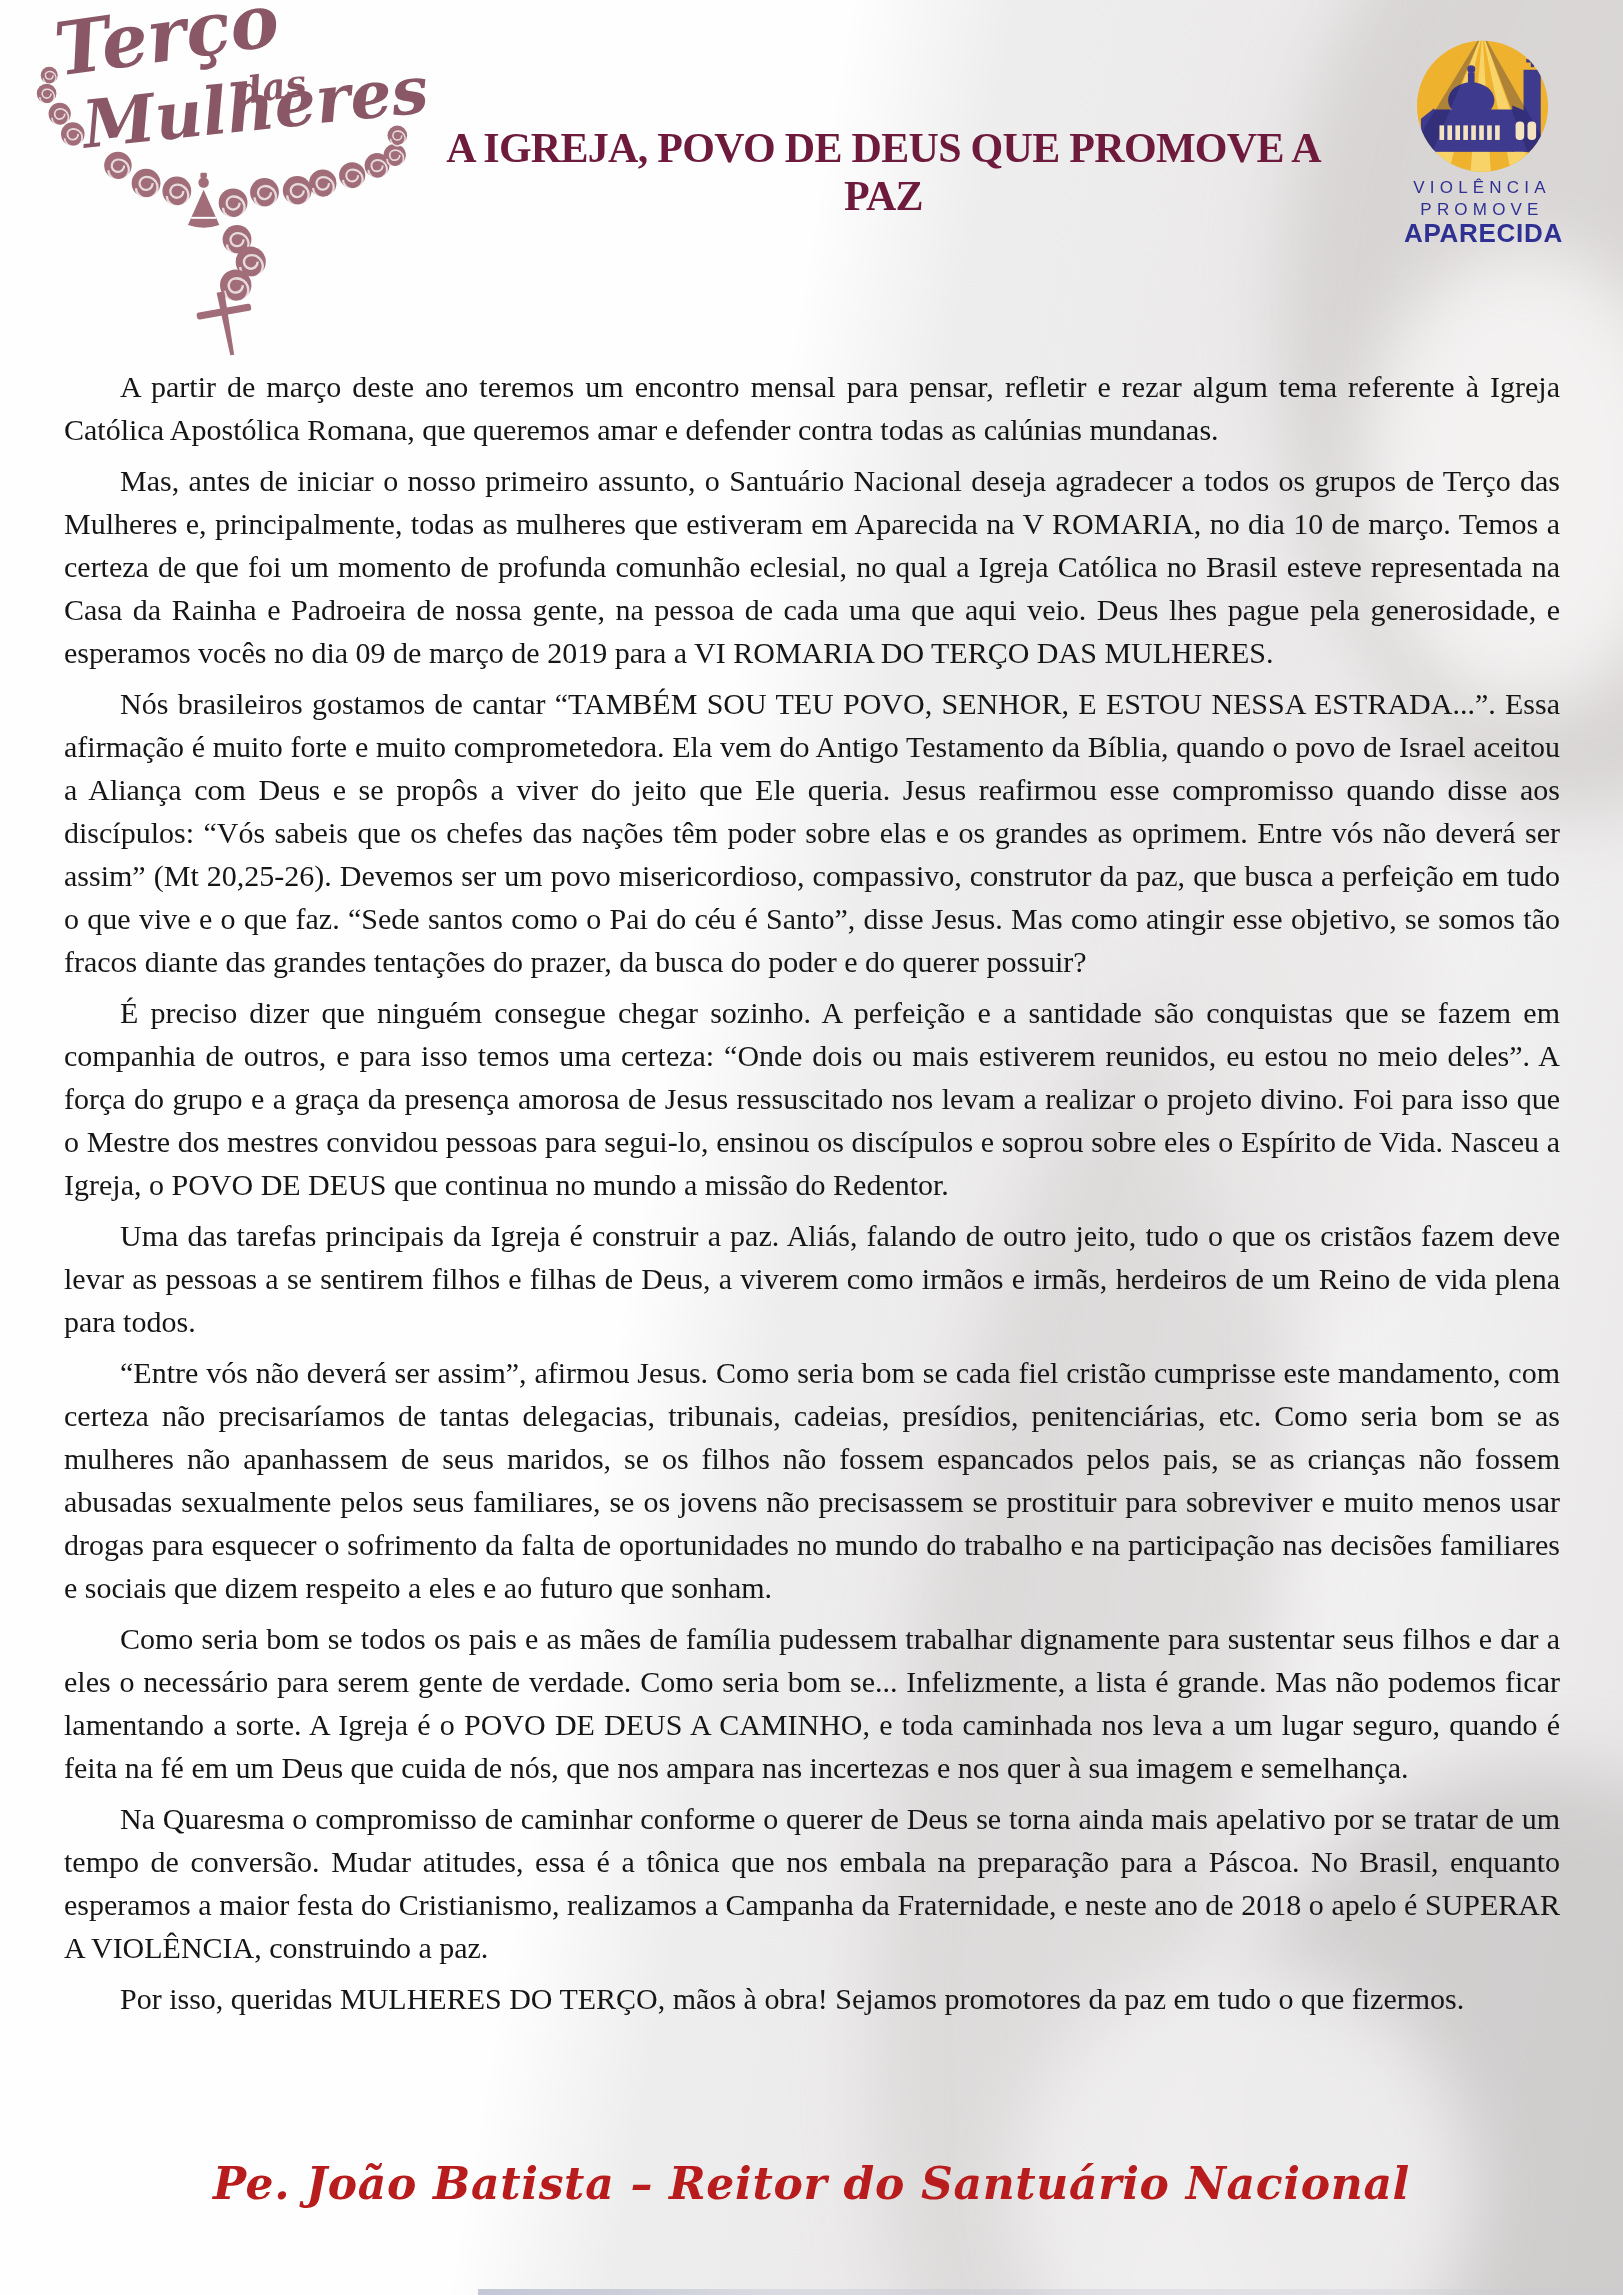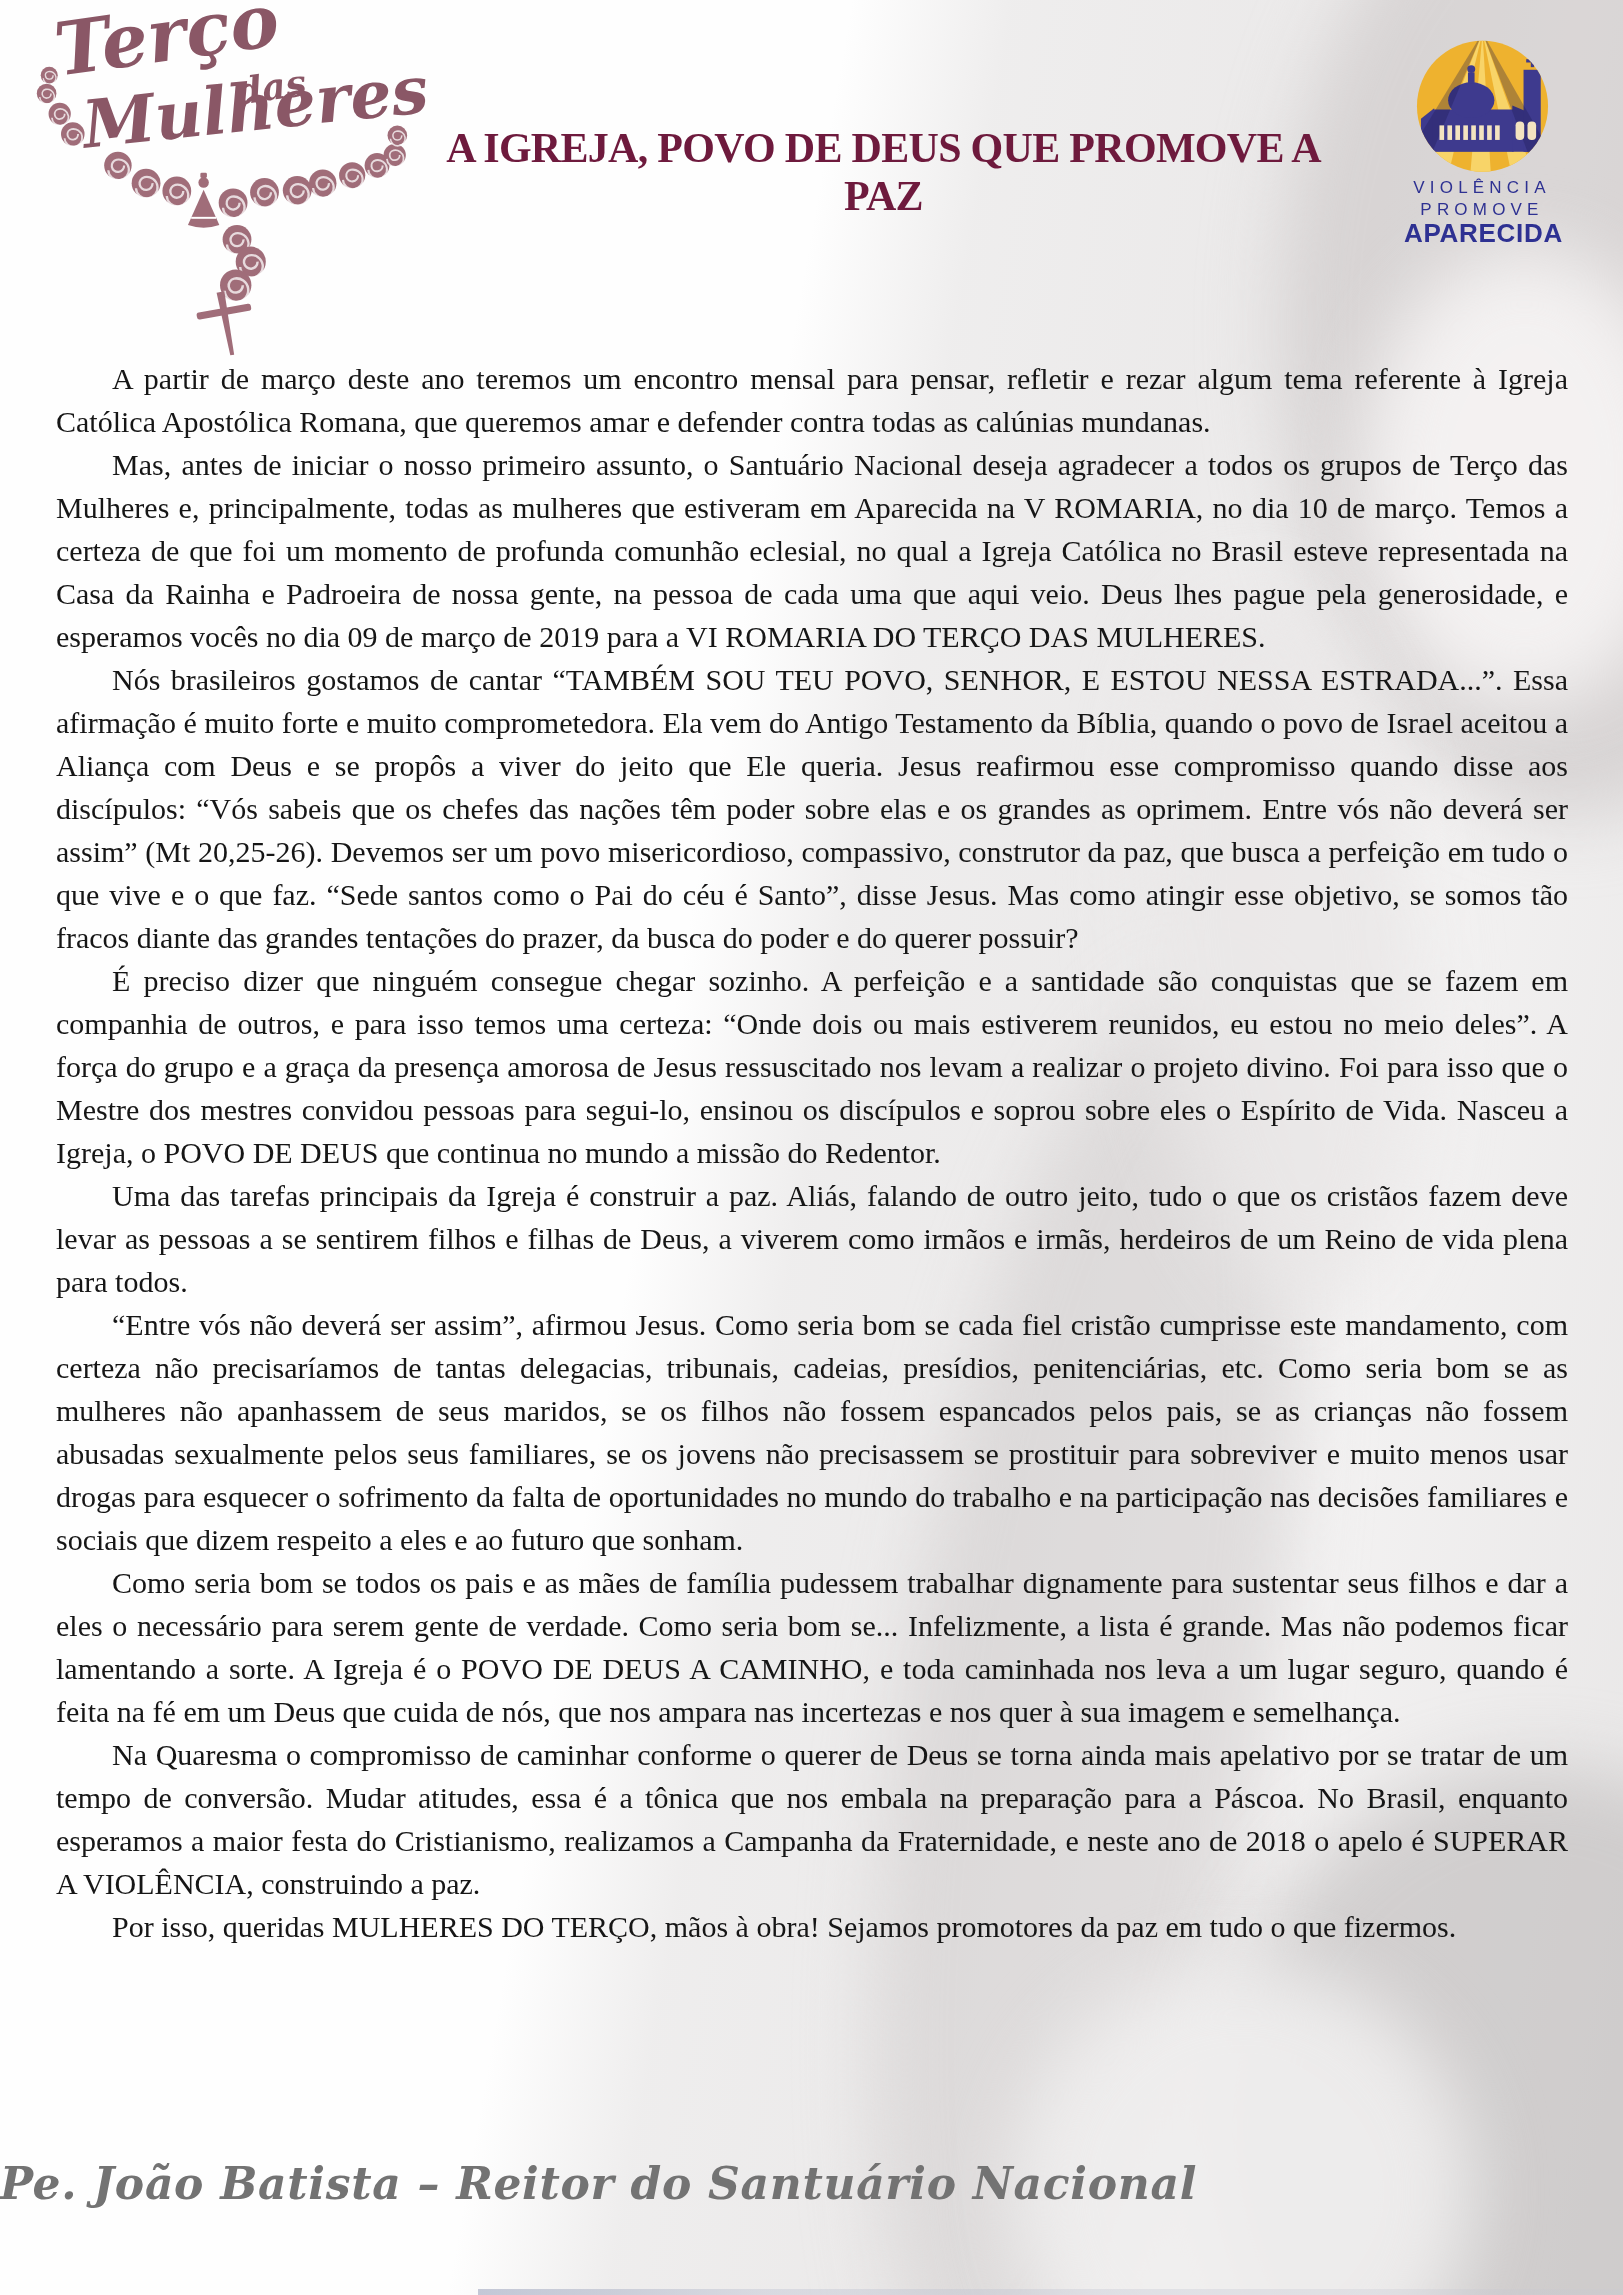--- a/index.html
+++ b/index.html
@@ -72,29 +72,29 @@
     font-family:"Liberation Sans",sans-serif;
     color:var(--c-blue);
     font-size:17px;letter-spacing:5.2px;line-height:21.6px;font-weight:500;
     white-space:nowrap;
   }
   .santuario-line.bold{font-size:26px;font-weight:bold;letter-spacing:0.7px;line-height:26px;}
 
   
   .body-text{position:absolute;left:56px;top:357px;width:1512px;}
   .body-text p{
-    margin:0;text-indent:56px;text-align:justify;
+    margin:8px;text-indent:56px;text-align:justify;
     font-size:30px;line-height:43px;color:var(--c-body);
   }
 
   
   .signature{
-    position:absolute;left:0;top:2158px;width:1623px;text-align:left;
+    position:absolute;left:0;top:2158px;width:1623px;text-align:center;
     font-family:"DejaVu Serif",serif;font-style:italic;font-weight:bold;
-    font-size:44px;color:#737373;letter-spacing:0.7px;
+    font-size:44px;color:#b91c1c;letter-spacing:0.7px;
   }
 </style>
 </head>
 <body>
 
 <div class="page">
 
   <div class="bg">
     <div class="wash"></div>
     <div class="blob hair"></div>

